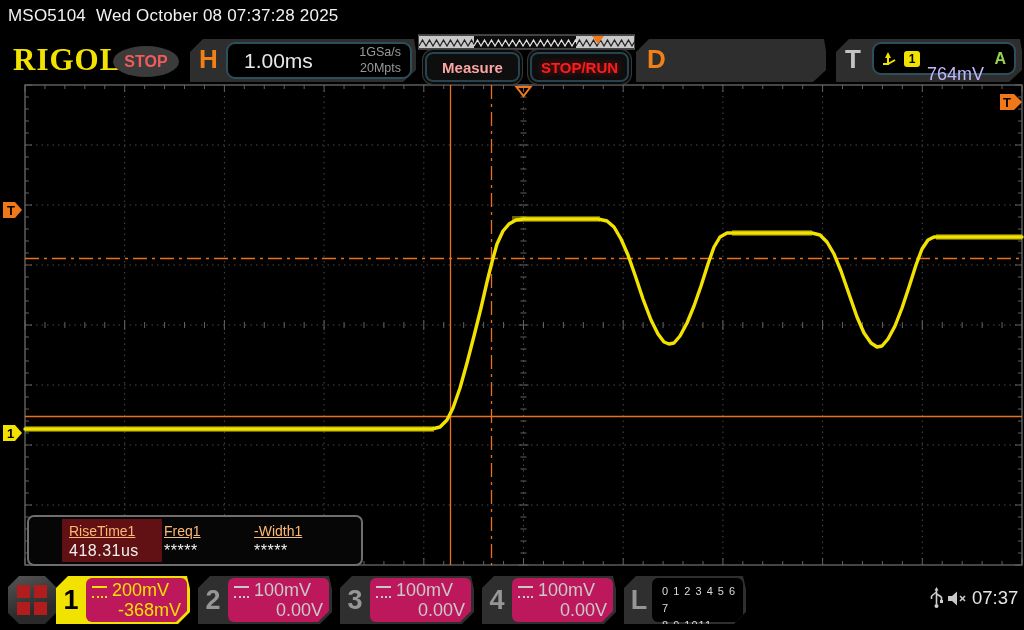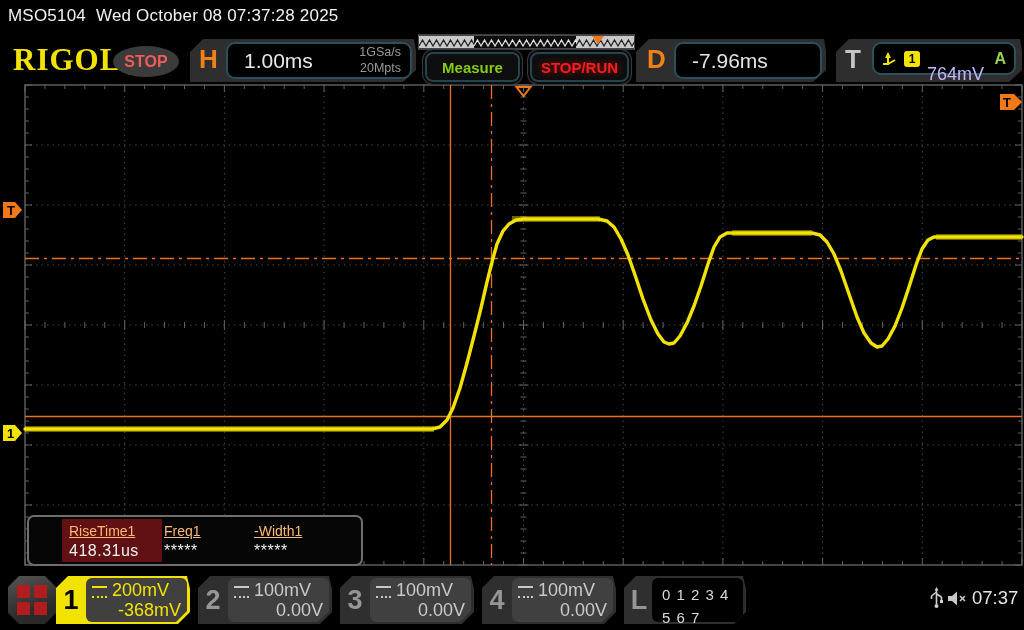--- a/index.html
+++ b/index.html
@@ -33,21 +33,21 @@
   #t-panel .plabel{left:9px;color:#c4c4c4;}
   #t-valbox{left:36px;top:3px;width:144px;height:33px;display:flex;align-items:center;gap:7px;padding:0 8px;box-sizing:border-box;}
   #trig-badge{width:16px;height:16px;background:#f2e200;color:#000;border-radius:3px;
         font-size:12px;font-weight:bold;display:flex;align-items:center;justify-content:center;}
   #trig-level{color:#c4b5fd;font-size:18px;margin-top:32px;}
   #trig-mode{margin-left:auto;color:#97d14e;font-weight:bold;font-size:16px;}
 
   .hbtn{z-index:5;background:#0e0e0e;border:2px solid #26434f;border-radius:8px;
         box-shadow:0 0 0 2px #0a0a0a,0 0 0 3px #383838;
         display:flex;align-items:center;justify-content:center;font-weight:bold;font-size:15px;}
-  #measure-btn{left:425px;top:52px;width:91px;height:26px;color:#84cc16;}
+  #measure-btn{left:425px;top:52px;width:91px;height:26px;color:#fca5a5;}
   #stoprun-btn{left:530px;top:52px;width:95px;height:26px;color:#ff1c1c;text-shadow:0 0 7px rgba(255,30,30,.55);}
   #wavebar{left:418px;top:34px;z-index:4;}
 
   
   #scope-svg{left:0;top:0;z-index:1;}
 
   
   #measure-box{left:27px;top:515px;width:332px;height:47px;background:#060606;border:2px solid #6f6f6f;
         border-radius:7px;z-index:3;}
   #meas-highlight{position:absolute;left:33px;top:2px;bottom:2px;width:100px;background:#611114;}
@@ -60,31 +60,31 @@
         clip-path:polygon(11px 0,calc(100% - 11px) 0,100% 11px,100% calc(100% - 11px),calc(100% - 11px) 100%,11px 100%,0 calc(100% - 11px),0 11px);
         display:flex;align-items:center;justify-content:center;}
   #menu-grid{display:grid;grid-template-columns:13px 13px;grid-template-rows:13px 13px;gap:4px;}
   #menu-grid div{background:#b01d1d;}
   .chtab{position:absolute;top:576px;width:134px;height:48px;z-index:4;background:#2f2f2f;
         clip-path:polygon(12px 0,calc(100% - 3px) 0,100% 13px,100% calc(100% - 12px),calc(100% - 12px) 100%,0 100%,0 12px);}
   .chtab.active{background:#f2e200;}
   .chnum{position:absolute;left:0;top:0;width:30px;height:100%;display:flex;align-items:center;justify-content:center;
         font-size:27px;font-weight:bold;color:#969696;}
   .chtab.active .chnum{color:#000;}
-  .chinner{position:absolute;left:30px;top:2px;right:3px;bottom:2px;background:#404040;border-radius:6px;
+  .chinner{position:absolute;left:30px;top:2px;right:3px;bottom:2px;background:#be185d;border-radius:6px;
         clip-path:polygon(0 0,100% 0,100% calc(100% - 11px),calc(100% - 11px) 100%,0 100%);
         color:#c9c9c9;font-size:18px;padding:2px 6px;box-sizing:border-box;}
   .chtab.active .chinner{color:#f2e200;}
   .chrow1{display:flex;align-items:center;gap:5px;}
   .dcicon{width:15px;height:8px;border-top:2.5px solid currentColor;border-bottom:2px dotted currentColor;margin-top:3px;}
   .chrow2{text-align:right;margin-top:-1px;}
   #logic-tab{position:absolute;left:624px;top:576px;width:122px;height:48px;z-index:4;background:#2f2f2f;
         clip-path:polygon(12px 0,calc(100% - 3px) 0,100% 13px,100% calc(100% - 12px),calc(100% - 12px) 100%,0 100%,0 12px);}
   #logic-inner{position:absolute;left:28px;top:2px;right:3px;bottom:2px;background:#000;border-radius:6px;
-        color:#dadada;font-size:15px;letter-spacing:1px;padding:5px 0 0 10px;box-sizing:border-box;line-height:1.55;}
+        color:#dadada;font-size:11px;letter-spacing:1px;padding:5px 0 0 10px;box-sizing:border-box;line-height:1.55;}
   #status-area{left:930px;top:585px;width:92px;height:26px;z-index:4;display:flex;align-items:center;gap:4px;color:#d6d6d6;}
   #clock{font-size:18.5px;color:#e6e6e6;}
 </style>
 </head>
 <body>
 
 <div id="screen">
 
   <div id="titlebar" class="abs">
     <span>MSO5104</span><span>Wed October 08 07:37:28 2025</span>
@@ -112,23 +112,20 @@
       <path d="M 56,12 L 59.5,6 L 63,12 L 66.5,6 L 70,12 L 73.5,6 L 77,12 L 80.5,6 L 84,12 L 87.5,6 L 91,12 L 94.5,6 L 98,12 L 101.5,6 L 105,12 L 108.5,6 L 112,12 L 115.5,6 L 119,12 L 122.5,6 L 126,12 L 129.5,6 L 133,12 L 136.5,6 L 140,12 L 143.5,6 L 147,12 L 150.5,6 L 154,12 L 157.5,6 L 161,12" stroke="#e4e4e4" stroke-width="1.2" fill="none"></path>
       <path d="M 158,12 L 161.5,6 L 165,12 L 168.5,6 L 172,12 L 175.5,6 L 179,12 L 182.5,6 L 186,12 L 189.5,6 L 193,12 L 196.5,6 L 200,12 L 203.5,6 L 207,12 L 210.5,6 L 214,12 L 217.5,6 L 221,12" stroke="#222" stroke-width="1.2" fill="none"></path>
       <polygon points="174,2 186,2 180,10" fill="#f07818"></polygon>
     </svg>
 
   <div id="measure-btn" class="abs hbtn">Measure</div>
   <div id="stoprun-btn" class="abs hbtn">STOP/RUN</div>
 
   <div id="d-panel" class="abs hpanel">
     <span class="plabel">D</span>
-    <div id="d-valbox" class="valbox">
-      <span id="d-delay">-7.96ms</span>
-    </div>
   </div>
 
   <div id="t-panel" class="abs hpanel">
     <span class="plabel">T</span>
     <div id="t-valbox" class="valbox">
       <svg width="15" height="15" viewBox="0 0 15 15">
         <path d="M1,13 H6 V6" stroke="#f2e200" stroke-width="2" fill="none"></path>
         <path d="M6,13 L13,9" stroke="#f2e200" stroke-width="2" fill="none"></path>
         <polygon points="3,7 9,7 6,1" fill="#f2e200"></polygon>
       </svg>

